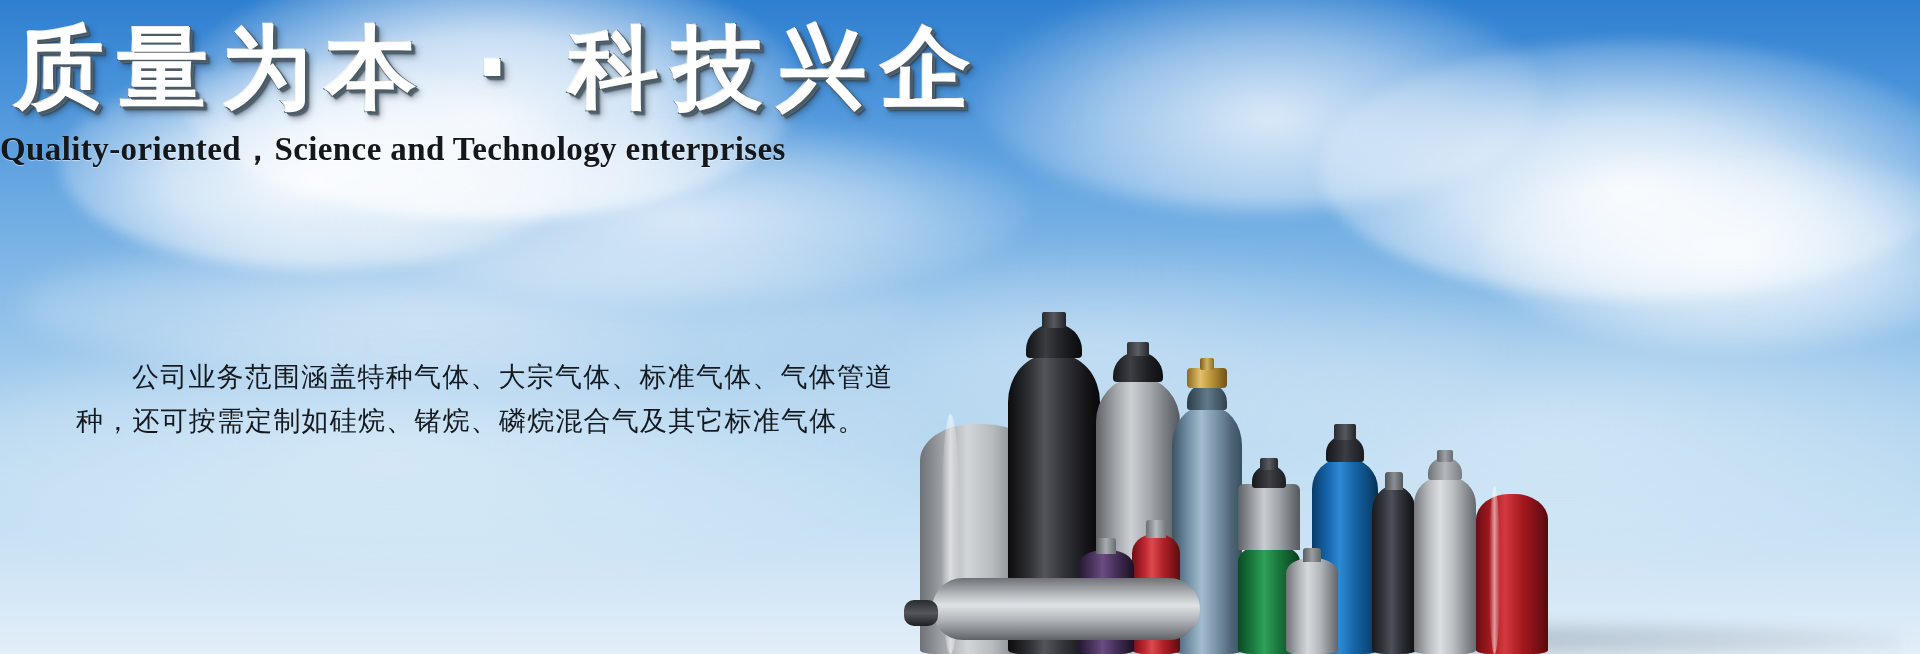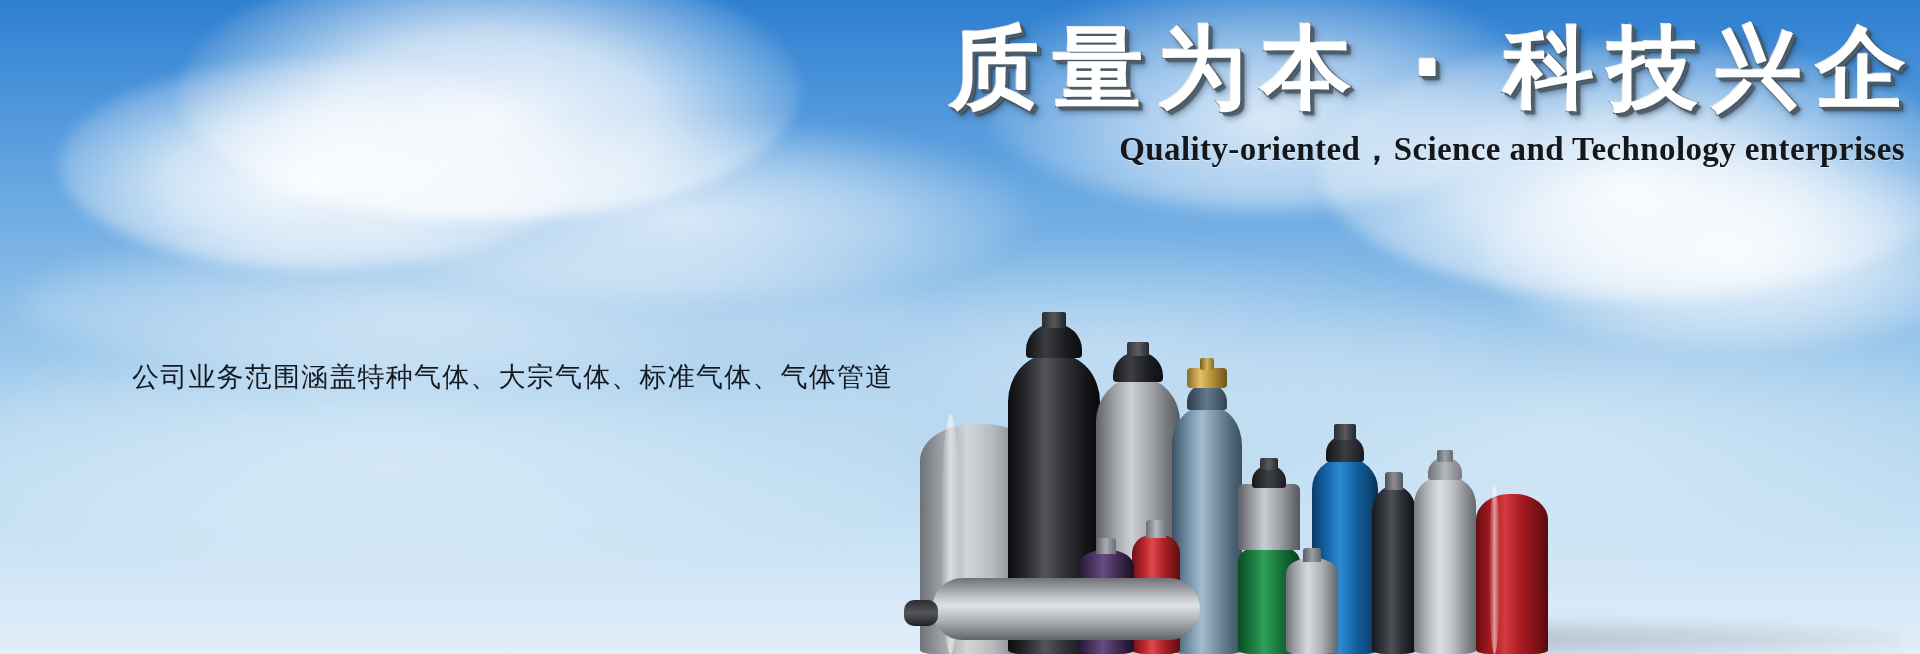--- a/index.html
+++ b/index.html
@@ -81,23 +81,23 @@
   }
   .c10 {
     left: 1150px; top: 300px; width: 820px; height: 260px;
     background: radial-gradient(ellipse at 50% 50%, rgba(255,255,255,0.40) 0%, rgba(255,255,255,0.15) 52%, rgba(255,255,255,0) 82%);
     filter: blur(22px);
   }
 
   
   #headline-block {
     position: absolute;
-    left: 0; right: 0;
+    left: 0; right: 8px;
     top: 18px;
-    text-align: right;
+    text-align: left;
     z-index: 5;
   }
   #main-title {
     font-family: "DejaVu Sans", "Liberation Sans", sans-serif;
     font-size: 90px;
     font-weight: bold;
     letter-spacing: 14px;
     color: #ffffff;
     line-height: 1.12;
     margin: 0;
@@ -112,21 +112,20 @@
     paint-order: stroke fill;
   }
   #sub-title {
     font-family: "Liberation Serif", "DejaVu Serif", serif;
     font-size: 33px;
     font-weight: bold;
     color: #14181c;
     margin: 8px 15px 0 0;
     letter-spacing: 0.4px;
     text-shadow: 0 1px 1px rgba(255,255,255,0.45);
-    padding-left: 26px;
   }
 
   
   #highlight-bar {
     position: absolute;
     left: 78px;
     top: 258px;
     width: 780px;
     height: 62px;
     background: #ffffff;
@@ -235,20 +234,21 @@
   </div>
 
   <div id="headline-block">
     <h1 id="main-title">质量为本 · 科技兴企</h1>
     <p id="sub-title">Quality-oriented，Science and Technology enterprises</p>
   </div>
 
 
   <div id="intro-paragraph">
     <span class="ln first">公司业务范围涵盖特种气体、大宗气体、标准气体、气体管道</span>
+    <span class="ln">种，还可按需定制如硅烷、锗烷、磷烷混合气及其它标准气体。</span>
   </div>
 
   <div id="product-group">
     <div id="ground-shadow"></div>
 
     <div class="cyl" style="left:0px; width:118px; height:240px;">
       <div class="body" style="height:230px;
            background:linear-gradient(to right,#6e7276 0%,#a7abaf 22%,#d3d6d8 40%,#b6babd 62%,#7d8186 85%,#5e6266 100%);"></div>
       <div class="shine"></div>
     </div>

